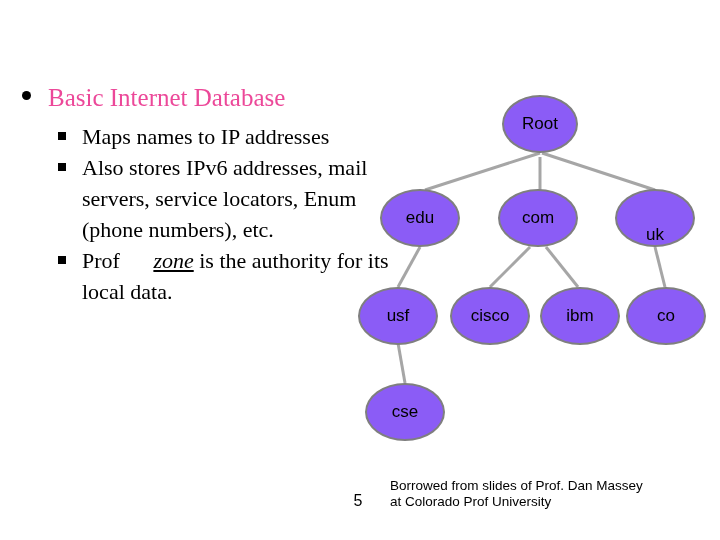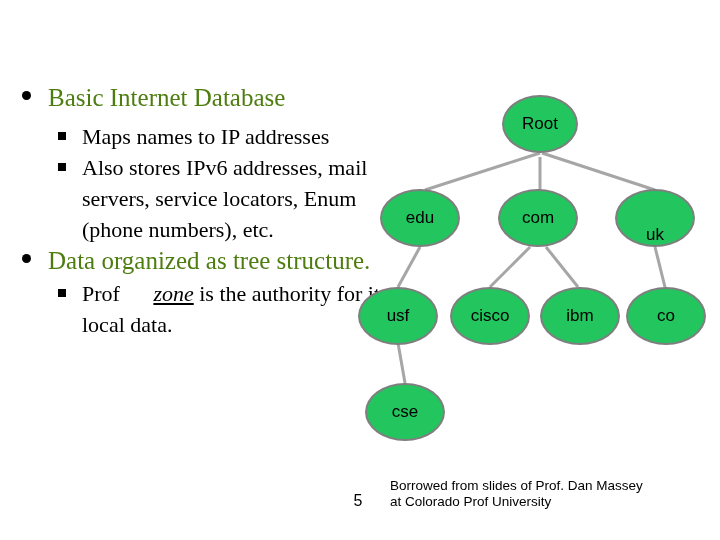--- a/index.html
+++ b/index.html
@@ -35,21 +35,21 @@
     position: absolute;
     left: 18px;
     top: 82px;
     width: 400px;
   }
   .lvl1 {
     position: relative;
     padding-left: 30px;
     font-size: 25px;
     line-height: 31px;
-    color: #4d7c0f;
+    color: #ec4899;
     margin-bottom: 2px;
   }
   .lvl1 > .marker {
     position: absolute;
     left: 4px;
     top: 9px;
     width: 9px;
     height: 9px;
     border-radius: 50%;
     background: #000000;
@@ -82,21 +82,21 @@
     height: 360px;
   }
   .tree svg {
     position: absolute;
     left: 0;
     top: 0;
   }
   .node {
     position: absolute;
     border-radius: 50%;
-    background: #22c55e;
+    background: #8b5cf6;
     border: 2px solid #7f7f7f;
     color: #000000;
     font-family: "Liberation Sans", sans-serif;
     font-size: 17px;
     display: flex;
     align-items: center;
     justify-content: center;
     box-sizing: border-box;
   }
 
@@ -139,24 +139,20 @@
     <div class="lvl2 gap-top">
       <span class="marker"></span>
       <span>Maps names to IP addresses</span>
     </div>
 
     <div class="lvl2">
       <span class="marker"></span>
       <span>Also stores IPv6 addresses, mail servers, service locators, Enum (phone numbers), etc.</span>
     </div>
 
-    <div class="lvl1">
-      <span class="marker"></span>
-      <span>Data organized as tree structure.</span>
-    </div>
 
     <div class="lvl2">
       <span class="marker"></span>
       <span>Prof </span><u class="zone">zone</u><span> is the authority for its local data.</span>
     </div>
 
   </div>
 
   <div class="tree">
     <svg width="370" height="360">

